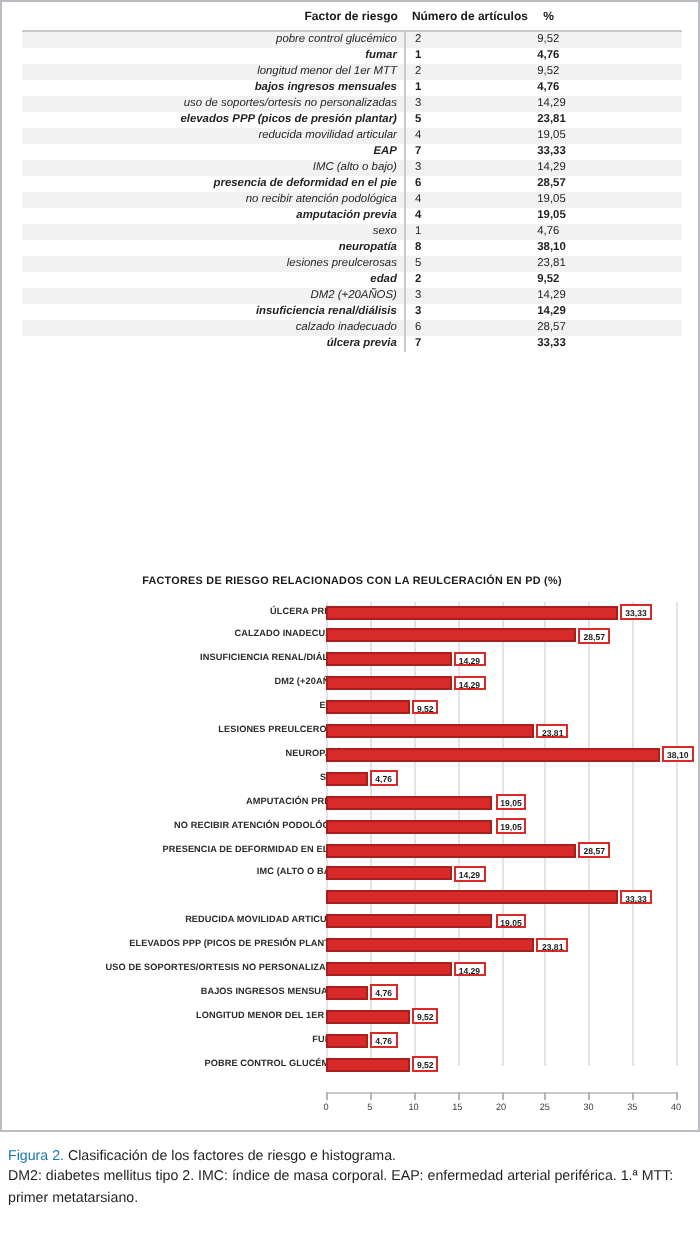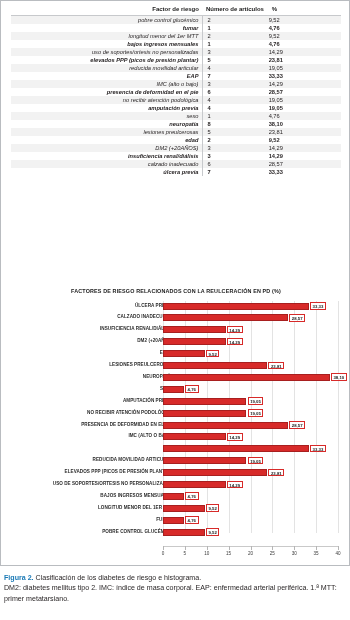--- a/index.html
+++ b/index.html
@@ -81,21 +81,21 @@
     background:#ffffff;border:0.6px solid #d72a29;
     padding:0 1.6px;box-sizing:border-box;white-space:nowrap;
   }
 
   
   .cap-sep{position:absolute;left:0;top:570px;width:350px;height:1px;background:#ffffff;}
   .caption{
     position:absolute;left:4px;top:573px;width:342px;
     font-size:7.1px;line-height:10.4px;color:#231f20;
   }
-  .cap-lead{color:#1a79b5;font-weight:bold;}
+  .cap-lead{color:#1a79b5;font-weight:normal;}
 </style>
 </head>
 <body>
 
 <div class="figure-panel">
 
   <div class="tbl-wrap">
     <table class="risk">
       <thead>
         <tr class="hdr-row">
@@ -344,15 +344,15 @@
           <div class="cat-lbl">POBRE CONTROL GLUCÉMICO</div>
           <div class="bar" style="width: 41.65px;"></div>
           <div class="bar-val" style="left: 204.85px;">9,52</div>
         </div>
       </div>
   </div>
 </div>
 
 <div class="cap-sep"></div>
 <div class="caption">
-  <span class="cap-lead">Figura 2.</span><span> Clasificación de los diabetes de riesgo e histograma.</span><br>
+  <span class="cap-lead">Figura 2.</span><span> Clasificación de los factores de riesgo e histograma.</span><br>
   <span>DM2: diabetes mellitus tipo 2. IMC: índice de masa corporal. EAP: enfermedad arterial periférica. 1.ª MTT: primer metatarsiano.</span>
 </div>
 
 </body></html>

